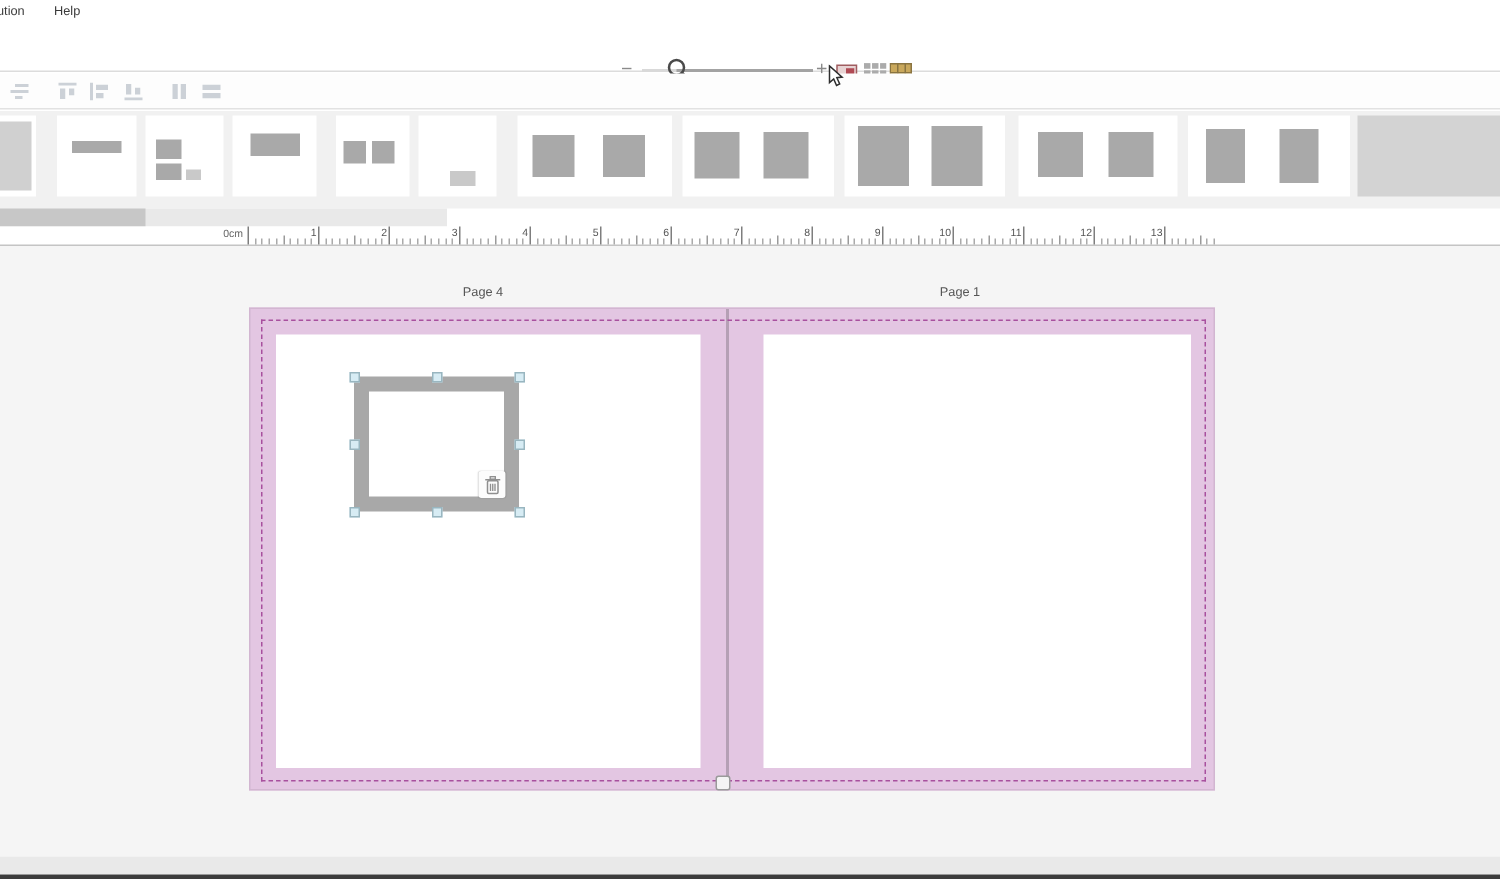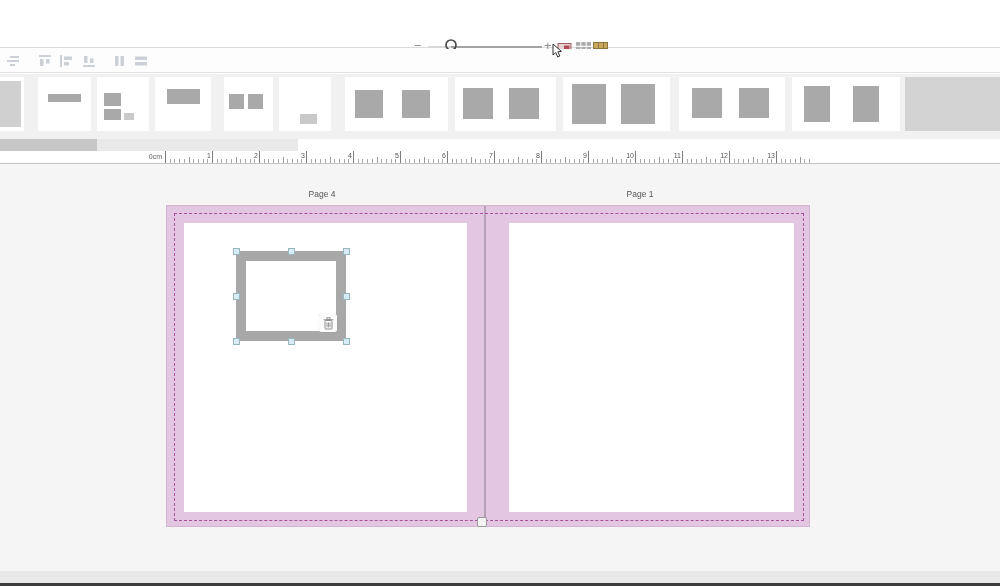--- a/index.html
+++ b/index.html
@@ -72,20 +72,24 @@
 
   
   .bottom-strip { position:absolute; left:0; top:571px; width:100%; height:12px; background:#e9e9e9; }
   .bottom-bar { position:absolute; left:0; top:583px; width:100%; height:3px; background:#3c3c3c; }
 </style>
 </head>
 <body>
 
 <div class="app">
 
+  <div class="menubar">
+    <span class="menu-item" style="left:-2px">ution</span>
+    <span class="menu-item" style="left:36px">Help</span>
+  </div>
 
   <div class="zoombar">
     <span class="zoom-sign" style="left:414px; top:25px">−</span>
     <div class="slider-track">
       <div class="lite"></div>
     </div>
     <svg class="magnifier" width="18" height="18" viewBox="0 0 18 18">
       <circle cx="8" cy="8" r="5" fill="none" stroke="#4a4a4a" stroke-width="1.7"></circle>
       <line x1="11.6" y1="11.6" x2="15" y2="15" stroke="#4a4a4a" stroke-width="2"></line>
     </svg>

